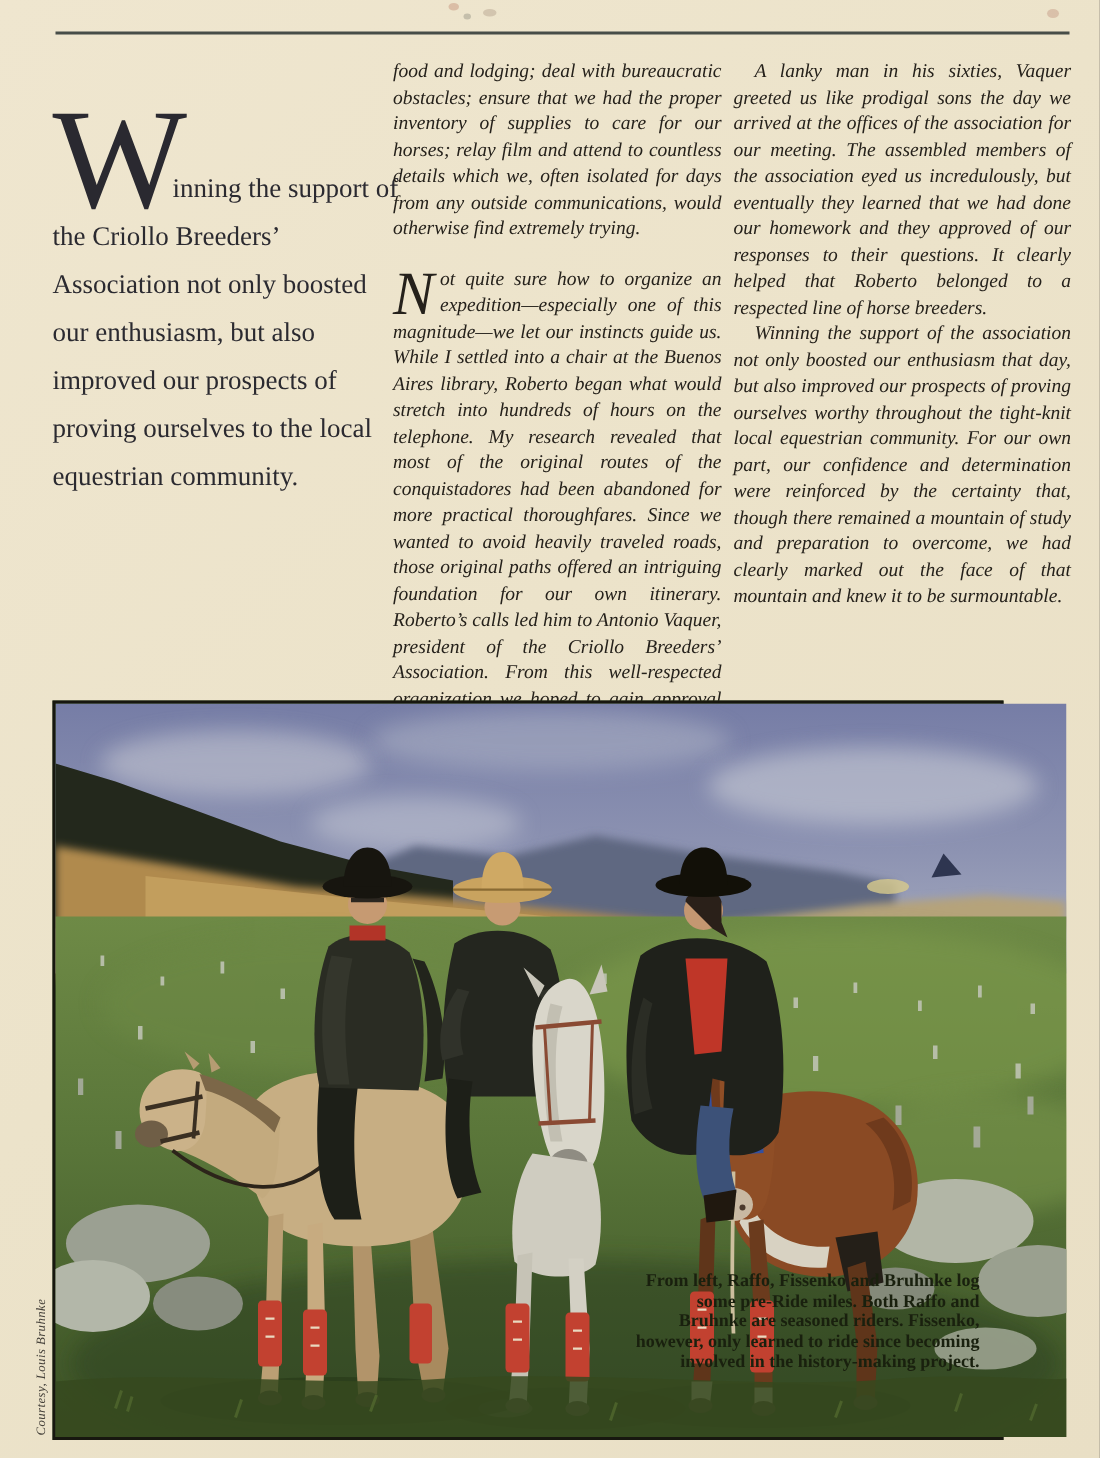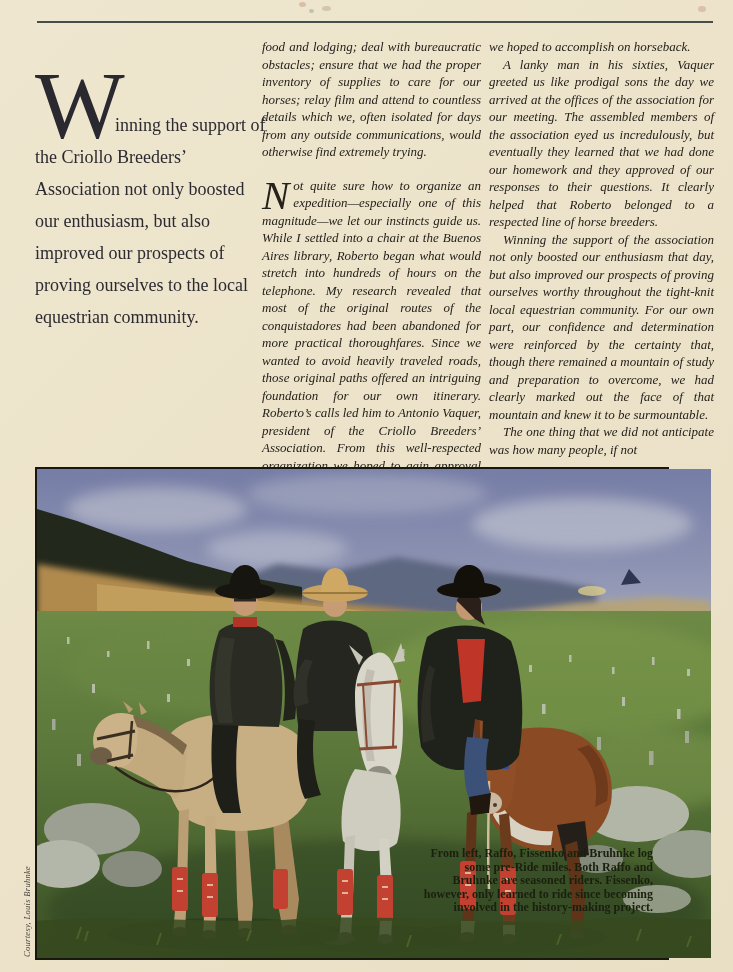--- a/index.html
+++ b/index.html
@@ -70,24 +70,22 @@
   </div>
 
   <div class="col col-mid">
     <p>food and lodging; deal with bureaucratic obstacles; ensure that we had the proper inventory of supplies to care for our horses; relay film and attend to countless details which we, often isolated for days from any outside communications, would otherwise find extremely trying.</p>
     <p class="gap">
       <span class="ncap">N</span><span>ot quite sure how to organize an expedition—especially one of this magnitude—we let our instincts guide us. While I settled into a chair at the Buenos Aires library, Roberto began what would stretch into hundreds of hours on the telephone. My research revealed that most of the original routes of the conquistadores had been abandoned for more practical thoroughfares. Since we wanted to avoid heavily traveled roads, those original paths offered an intriguing foundation for our own itinerary. Roberto’s calls led him to Antonio Vaquer, president of the Criollo Breeders’ Association. From this well-respected organization we hoped to gain approval and insight about what</span>
     </p>
   </div>
 
   <div class="col col-right">
-    <p>we hoped to accomplish on horseback.</p>
     <p class="indent">A lanky man in his sixties, Vaquer greeted us like prodigal sons the day we arrived at the offices of the association for our meeting. The assembled members of the association eyed us incredulously, but eventually they learned that we had done our homework and they approved of our responses to their questions. It clearly helped that Roberto belonged to a respected line of horse breeders.</p>
     <p class="indent">Winning the support of the association not only boosted our enthusiasm that day, but also improved our prospects of proving ourselves worthy throughout the tight-knit local equestrian community. For our own part, our confidence and determination were reinforced by the certainty that, though there remained a mountain of study and preparation to overcome, we had clearly marked out the face of that mountain and knew it to be surmountable.</p>
-    <p class="indent">The one thing that we did not anticipate was how many people, if not</p>
   </div>
 
   <div class="photo-frame">
     <svg viewBox="0 0 674 489" preserveAspectRatio="none">
       <defs>
         <linearGradient id="skyg" x1="0" y1="0" x2="0" y2="1">
           <stop offset="0" stop-color="#767da6"></stop>
             <stop offset=".55" stop-color="#8d93b2"></stop>
             <stop offset="1" stop-color="#a8adc0"></stop>
         </linearGradient>

